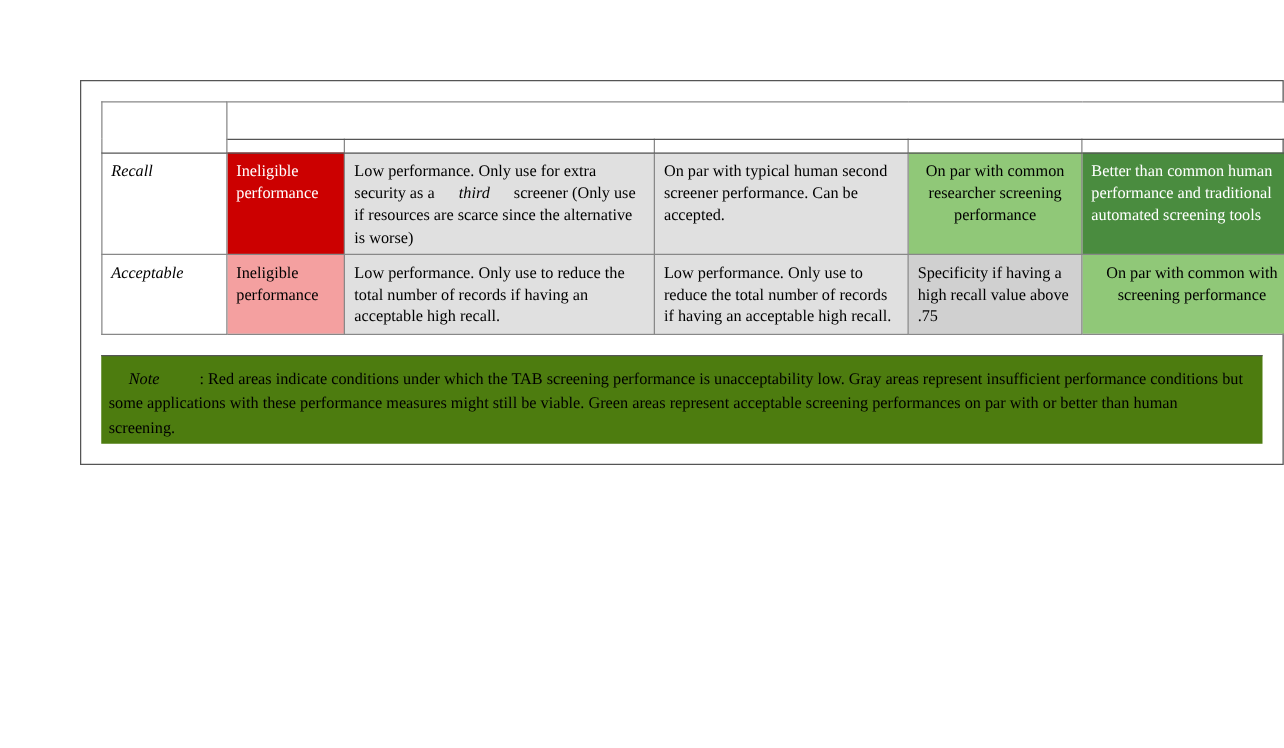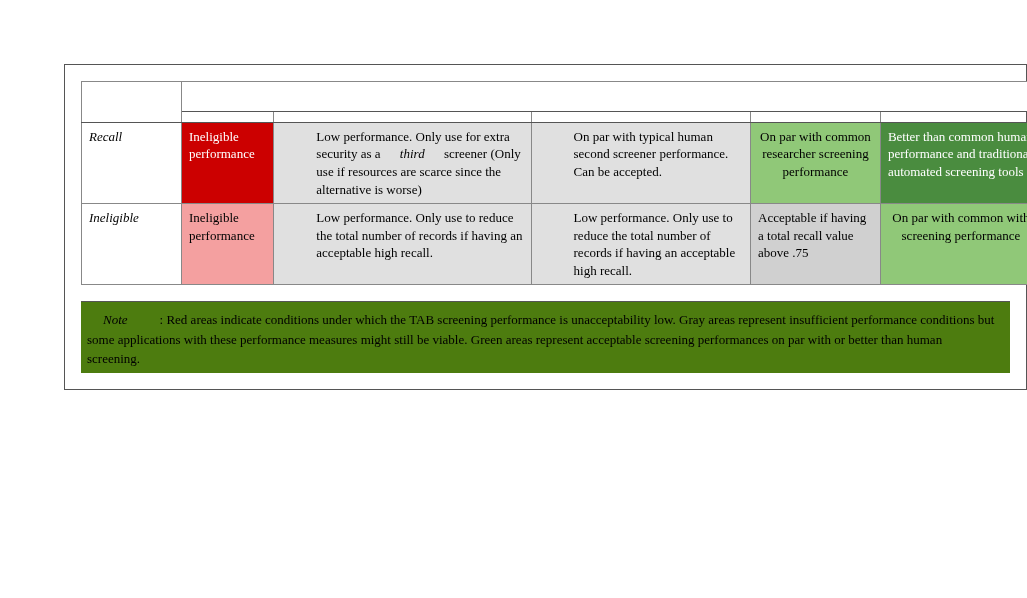--- a/index.html
+++ b/index.html
@@ -45,21 +45,21 @@
     .metric-label {
       font-style: italic;
       font-weight: normal;
       font-size: 13px;
       width: 100px;
       vertical-align: top;
     }
     
     .red-dark   { background-color: #cc0000; color: #fff; }
     .red-light  { background-color: #f4a0a0; }
-    .gray-light { background-color: #e0e0e0; padding-left: 42px; }
+    .gray-light { background-color: #e0e0e0; }
     .gray-mid   { background-color: #d0d0d0; }
     .green-light{ background-color: #90c878; text-align: center; }
     .green-dark { background-color: #4a8c3f; color: #ffffff; }
     .note-area {
       border-top: 1.5px solid #555;
       padding: 8px 6px 4px 6px;
       font-size: 13px;
       line-height: 1.5;
       background: #4d7c0f;
     }
@@ -90,25 +90,25 @@
     <tbody id="table-body">
     <tr>
           <td class="metric-label">Recall</td>
           <td class="red-dark">Ineligible performance</td>
           <td class="gray-light">Low performance. Only use for extra security as a <em>third</em> screener (Only use if resources are scarce since the alternative is worse)</td>
           <td class="gray-light">On par with typical human second screener performance. Can be accepted.</td>
           <td class="green-light">On par with common researcher screening performance</td>
           <td class="green-dark">Better than common human performance and traditional automated screening tools</td>
         </tr>
         <tr>
-          <td class="metric-label">Ineligible</td>
+          <td class="metric-label">Acceptable</td>
           <td class="red-light">Ineligible performance</td>
           <td class="gray-light">Low performance. Only use to reduce the total number of records if having an acceptable high recall.</td>
           <td class="gray-light">Low performance. Only use to reduce the total number of records if having an acceptable high recall.</td>
-          <td class="gray-mid">Acceptable if having a total recall value above .75</td>
+          <td class="gray-mid">Specificity if having a high recall value above .75</td>
           <td class="green-light">On par with common with screening performance</td>
         </tr>
       </tbody>
   </table>
   <div class="note-area">
     <span class="note-label">Note</span><span>: Red areas indicate conditions under which the TAB screening performance is unacceptability low. Gray areas rep­resent insufficient performance conditions but some applications with these performance measures might still be viable. Green areas represent acceptable screening performances on par with or better than human screening.</span>
   </div>
 </div>
 
 </body></html>

